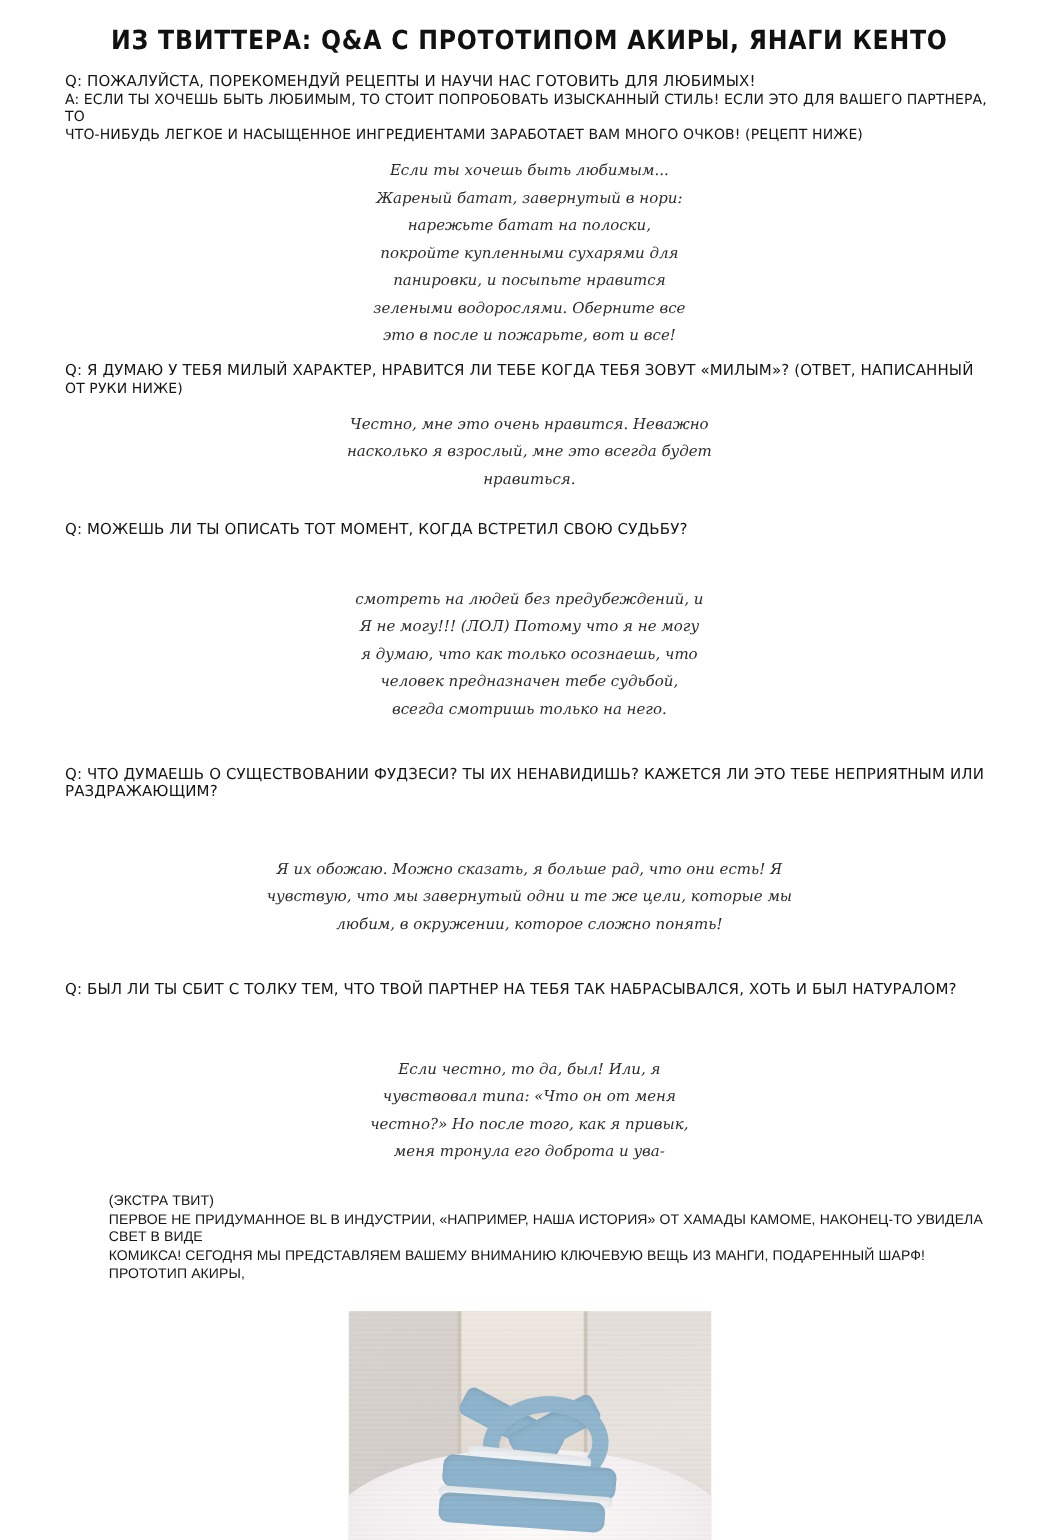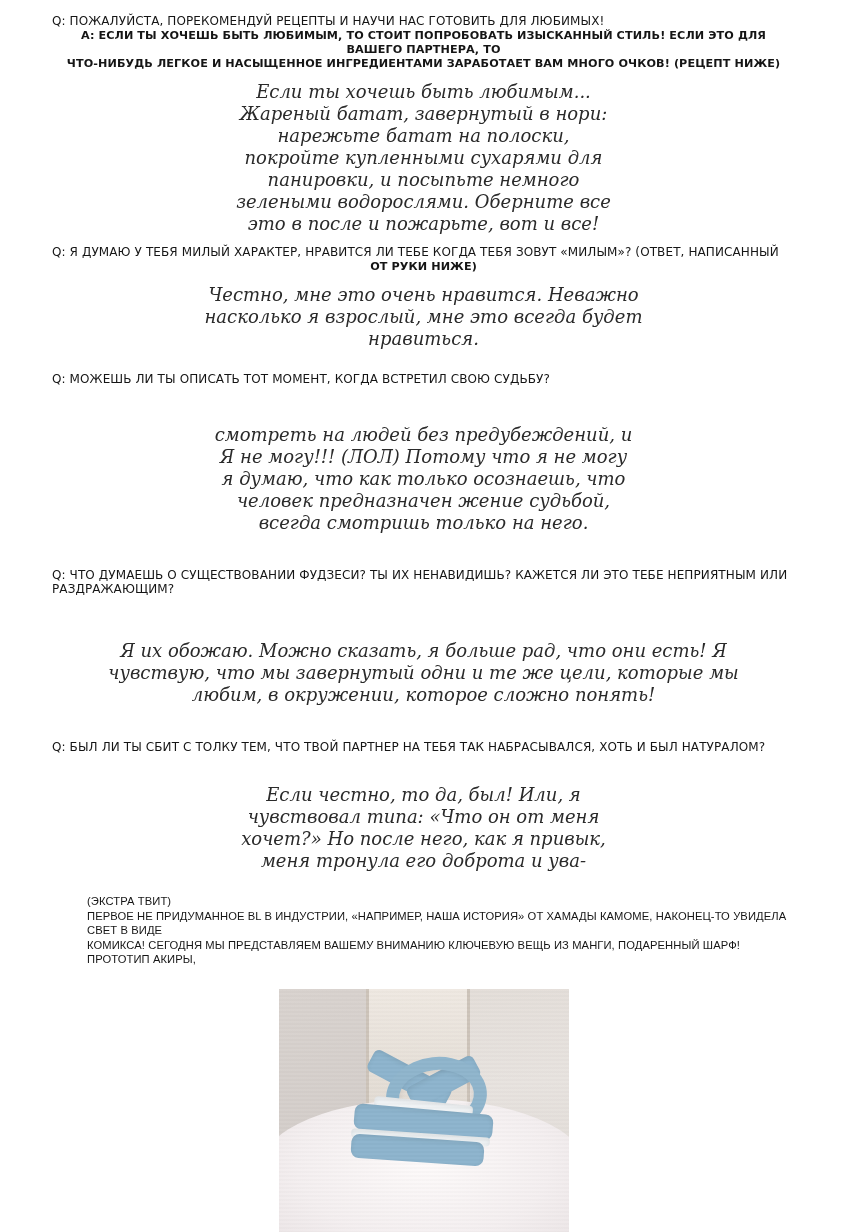--- a/index.html
+++ b/index.html
@@ -44,27 +44,26 @@
     font-weight: 500;
   }
   .a-line {
     font-size: 11.2px;
     line-height: 14px;
     text-transform: uppercase;
     font-family: "DejaVu Sans", sans-serif;
     letter-spacing: 0.1px;
     color: #151515;
     margin: 0;
-    font-weight: 700;
-    text-align: center;
+    font-weight: 400;
   }
   .hand-block {
     font-family: "DejaVu Serif", serif;
     font-style: italic;
-    font-size: 18px;
+    font-size: 12px;
     line-height: 22px;
     color: #2a2a2a;
     text-align: center;
     margin: 10px auto 0 auto;
   }
   .hand-block .hl {
     display: block;
   }
   .spacer-sm { height: 10px; }
   .spacer-md { height: 22px; }
@@ -133,31 +132,32 @@
     position: absolute; inset: 0;
     background: repeating-linear-gradient(0deg, rgba(255,255,255,0.02) 0 2px, rgba(0,0,0,0.015) 2px 4px);
     pointer-events: none;
   }
 </style>
 </head>
 <body>
 
 <div class="page">
 
+  <h1 class="doc-title">ИЗ ТВИТТЕРА: Q&amp;A С ПРОТОТИПОМ АКИРЫ, ЯНАГИ КЕНТО</h1>
 
   <div>
     <p class="q-line">Q: ПОЖАЛУЙСТА, ПОРЕКОМЕНДУЙ РЕЦЕПТЫ И НАУЧИ НАС ГОТОВИТЬ ДЛЯ ЛЮБИМЫХ!</p>
     <p class="a-line">A: ЕСЛИ ТЫ ХОЧЕШЬ БЫТЬ ЛЮБИМЫМ, ТО СТОИТ ПОПРОБОВАТЬ ИЗЫСКАННЫЙ СТИЛЬ! ЕСЛИ ЭТО ДЛЯ ВАШЕГО ПАРТНЕРА, ТО</p>
     <p class="a-line">ЧТО-НИБУДЬ ЛЕГКОЕ И НАСЫЩЕННОЕ ИНГРЕДИЕНТАМИ ЗАРАБОТАЕТ ВАМ МНОГО ОЧКОВ! (РЕЦЕПТ НИЖЕ)</p>
     <div class="hand-block">
       <span class="hl">Если ты хочешь быть любимым...</span>
       <span class="hl">Жареный батат, завернутый в нори:</span>
       <span class="hl">нарежьте батат на полоски,</span>
       <span class="hl">покройте купленными сухарями для</span>
-      <span class="hl">панировки, и посыпьте немного</span>
+      <span class="hl">панировки, и посыпьте нравится</span>
       <span class="hl">зелеными водорослями. Оберните все</span>
       <span class="hl">это в после и пожарьте, вот и все!</span>
     </div>
   </div>
 
   <div class="spacer-sm"></div>
 
   <div>
     <p class="q-line">Q: Я ДУМАЮ У ТЕБЯ МИЛЫЙ ХАРАКТЕР, НРАВИТСЯ ЛИ ТЕБЕ КОГДА ТЕБЯ ЗОВУТ «МИЛЫМ»? (ОТВЕТ, НАПИСАННЫЙ</p>
     <p class="a-line">ОТ РУКИ НИЖЕ)</p>
@@ -169,44 +169,44 @@
   </div>
 
   <div class="spacer-md"></div>
 
   <div>
     <p class="q-line">Q: МОЖЕШЬ ЛИ ТЫ ОПИСАТЬ ТОТ МОМЕНТ, КОГДА ВСТРЕТИЛ СВОЮ СУДЬБУ?</p>
     <div class="hand-block" style="margin-top:38px;">
       <span class="hl">смотреть на людей без предубеждений, и</span>
       <span class="hl">Я не могу!!! (ЛОЛ) Потому что я не могу</span>
       <span class="hl">я думаю, что как только осознаешь, что</span>
-      <span class="hl">человек предназначен жение судьбой,</span>
+      <span class="hl">человек предназначен тебе судьбой,</span>
       <span class="hl">всегда смотришь только на него.</span>
     </div>
   </div>
 
   <div class="spacer-lg"></div>
 
   <div>
     <p class="q-line">Q: ЧТО ДУМАЕШЬ О СУЩЕСТВОВАНИИ ФУДЗЕСИ? ТЫ ИХ НЕНАВИДИШЬ? КАЖЕТСЯ ЛИ ЭТО ТЕБЕ НЕПРИЯТНЫМ ИЛИ РАЗДРАЖАЮЩИМ?</p>
     <div class="hand-block" style="margin-top:44px;">
       <span class="hl">Я их обожаю. Можно сказать, я больше рад, что они есть! Я</span>
       <span class="hl">чувствую, что мы завернутый одни и те же цели, которые мы</span>
       <span class="hl">любим, в окружении, которое сложно понять!</span>
     </div>
   </div>
 
   <div class="spacer-lg"></div>
 
   <div>
     <p class="q-line">Q: БЫЛ ЛИ ТЫ СБИТ С ТОЛКУ ТЕМ, ЧТО ТВОЙ ПАРТНЕР НА ТЕБЯ ТАК НАБРАСЫВАЛСЯ, ХОТЬ И БЫЛ НАТУРАЛОМ?</p>
-    <div class="hand-block" style="margin-top:30px;">
+    <div class="hand-block" style="margin-top:46px;">
       <span class="hl">Если честно, то да, был! Или, я</span>
       <span class="hl">чувствовал типа: «Что он от меня</span>
-      <span class="hl">хочет?» Но после него, как я привык,</span>
+      <span class="hl">честно?» Но после того, как я привык,</span>
       <span class="hl">меня тронула его доброта и ува-</span>
     </div>
   </div>
 
   <div class="spacer-md"></div>
 
   <div class="extra-block">
     <p>(ЭКСТРА ТВИТ)</p>
     <p>ПЕРВОЕ НЕ ПРИДУМАННОЕ BL В ИНДУСТРИИ, «НАПРИМЕР, НАША ИСТОРИЯ» ОТ ХАМАДЫ КАМОМЕ, НАКОНЕЦ-ТО УВИДЕЛА СВЕТ В ВИДЕ</p>
     <p>КОМИКСА! СЕГОДНЯ МЫ ПРЕДСТАВЛЯЕМ ВАШЕМУ ВНИМАНИЮ КЛЮЧЕВУЮ ВЕЩЬ ИЗ МАНГИ, ПОДАРЕННЫЙ ШАРФ! ПРОТОТИП АКИРЫ,</p>

